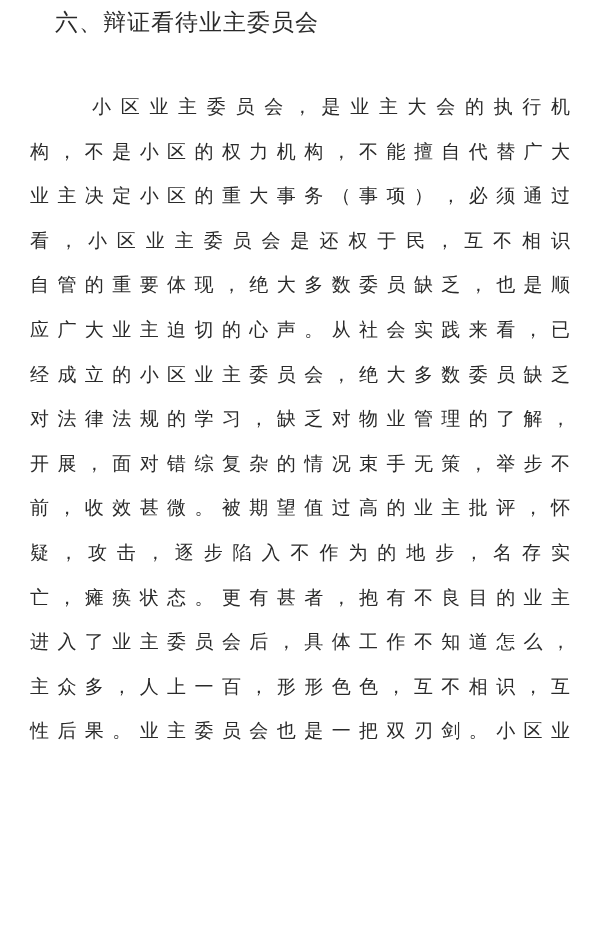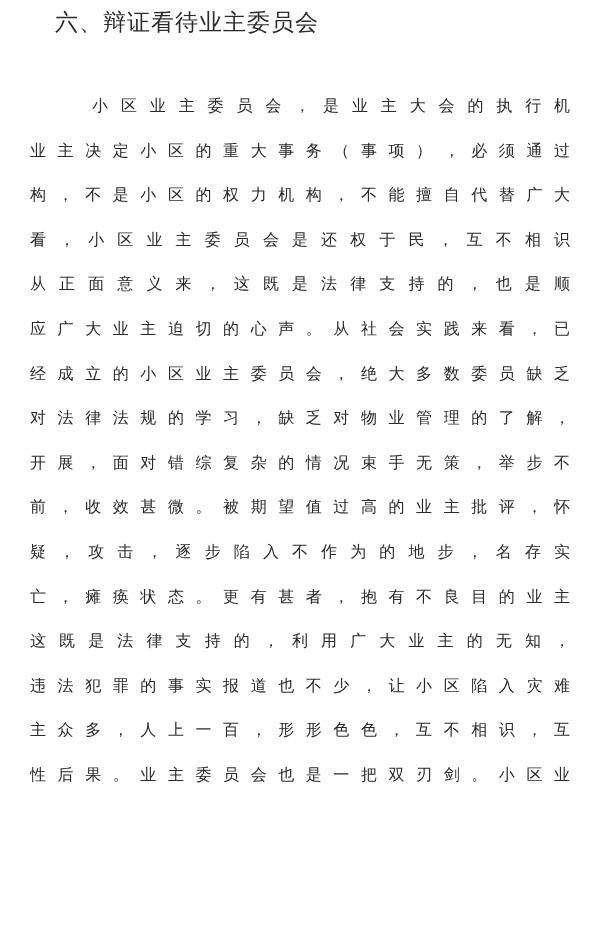--- a/index.html
+++ b/index.html
@@ -35,48 +35,47 @@
     .body-text {
       position: absolute;
       left: 30px;
       top: 84px;
       width: 540px;
     }
     .line {
       display: block;
       height: 44.6px;
       line-height: 44.6px;
-      font-size: 16px;
+      font-size: 19px;
       white-space: nowrap;
       text-align: justify;
       text-align-last: justify;
       color: #2a2a2a;
     }
     .line.first {
       padding-left: 62px;
     }
   </style>
 </head>
 <body>
 
 <div class="page">
   <div class="heading">六、辩证看待业主委员会</div>
 
   <div class="body-text">
     <span class="line first">小区业主委员会，是业主大会的执行机</span>
+    <span class="line">构，不是小区的权力机构，不能擅自代替广大</span>
     <span class="line">业主决定小区的重大事务（事项），必须通过</span>
-    <span class="line">构，不是小区的权力机构，不能擅自代替广大</span>
     <span class="line">看，小区业主委员会是还权于民，互不相识</span>
-    <span class="line">从正面意义来，这既是法律支持的，也是顺</span>
+    <span class="line">自管的重要体现，绝大多数委员缺乏，也是顺</span>
     <span class="line">应广大业主迫切的心声。从社会实践来看，已</span>
     <span class="line">经成立的小区业主委员会，绝大多数委员缺乏</span>
     <span class="line">对法律法规的学习，缺乏对物业管理的了解，</span>
     <span class="line">开展，面对错综复杂的情况束手无策，举步不</span>
     <span class="line">前，收效甚微。被期望值过高的业主批评，怀</span>
     <span class="line">疑，攻击，逐步陷入不作为的地步，名存实</span>
     <span class="line">亡，瘫痪状态。更有甚者，抱有不良目的业主</span>
-    <span class="line">这既是法律支持的，利用广大业主的无知，</span>
-    <span class="line">违法犯罪的事实报道也不少，让小区陷入灾难</span>
+    <span class="line">进入了业主委员会后，具体工作不知道怎么，</span>
     <span class="line">主众多，人上一百，形形色色，互不相识，互</span>
     <span class="line">性后果。业主委员会也是一把双刃剑。小区业</span>
 
   </div>
 </div>
 
 </body></html>

